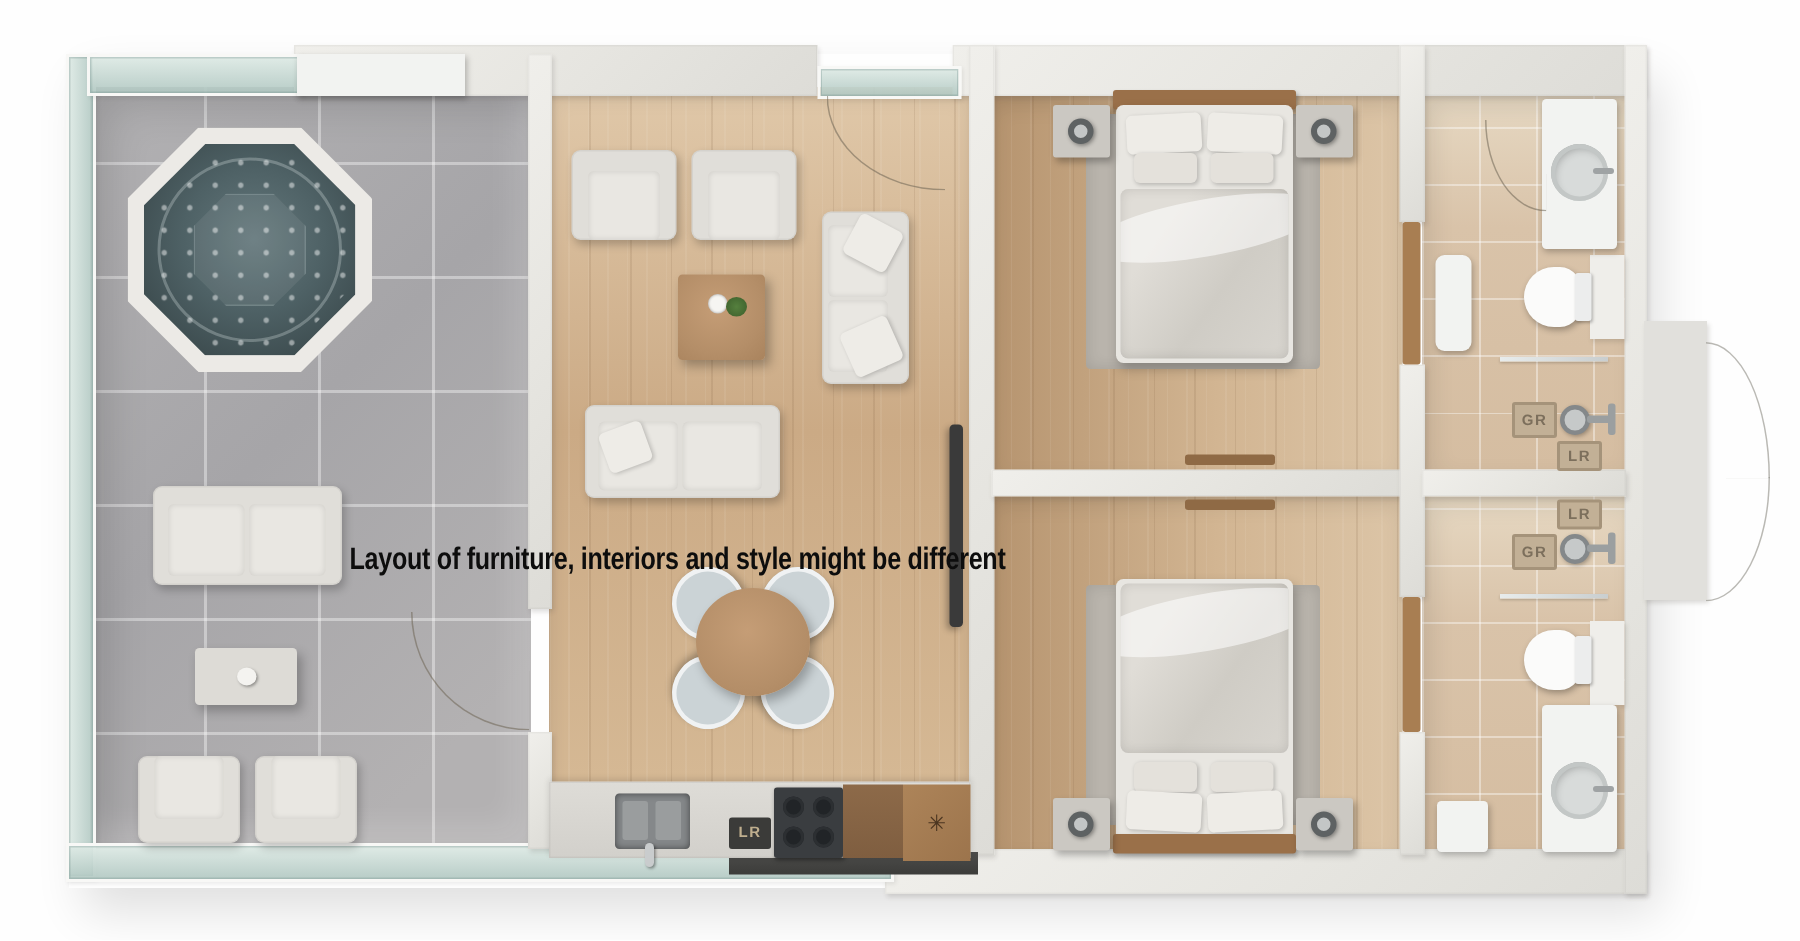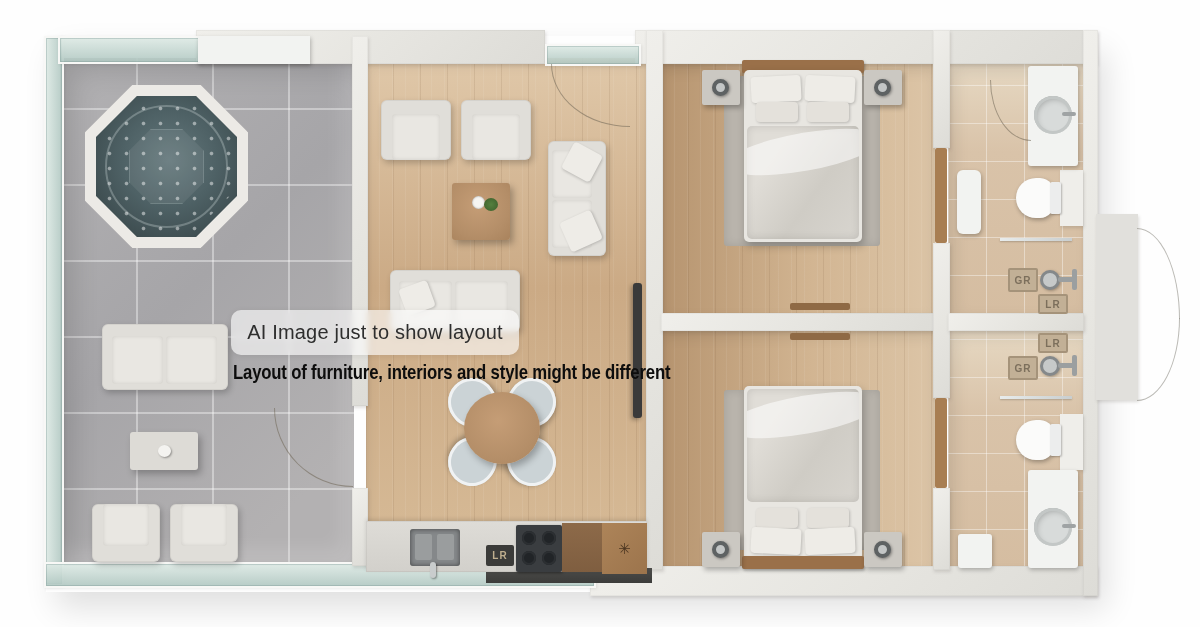--- a/index.html
+++ b/index.html
@@ -266,18 +266,15 @@
     <div class="abs" style="left:6px;top:38px;width:38px;height:38px;border-radius:50%;background:#d8dbda;box-shadow:inset 0 0 0 3px #c3c7c6, inset 2px 3px 6px rgba(0,0,0,0.25);"></div>
     <div class="abs" style="left:34px;top:54px;width:14px;height:4px;background:#9fa3a4;border-radius:2px;"></div>
   </div>
   <div class="fixture" style="left:958px;top:534px;width:34px;height:34px;"></div>
 
   <div class="glass h" style="left:545px;top:44px;width:92px;height:18px;"></div>
   <div class="arc-bl" style="left:551px;top:64px;width:78px;height:62px;"></div>
   <div class="arc-tr" style="left:1137px;top:228px;width:42px;height:90px;"></div>
   <div class="arc-br" style="left:1137px;top:318px;width:42px;height:82px;"></div>
 
-  <div id="badge">
-    <span>AI Image just to show layout</span>
-  </div>
   <div id="subtitle">Layout of furniture, interiors and style might be different</div>
 
 </div>
 
 </body></html>

